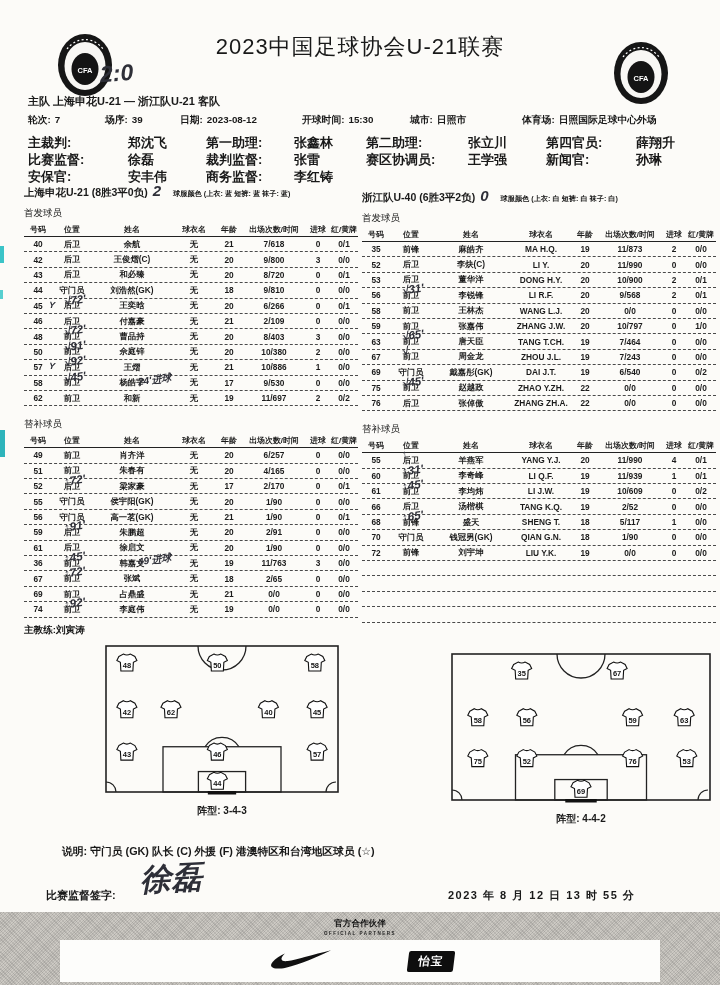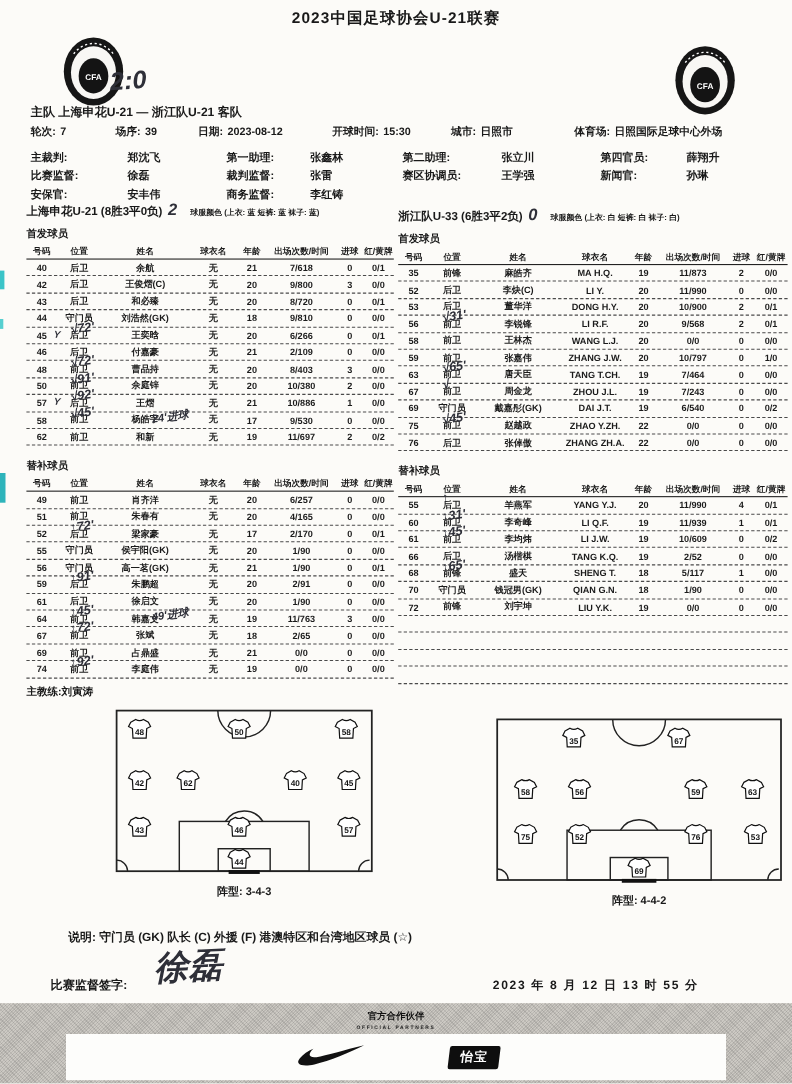--- a/index.html
+++ b/index.html
@@ -1,53 +1,53 @@
 <!DOCTYPE html>
 <html><head>
 <meta charset="utf-8">
 <style>
   html,body{margin:0;padding:0;background:#e8e6e2;}
   #page{position:relative;width:720px;height:985px;margin:0 auto;background:#fcfbf8;overflow:hidden;
         font-family:"Liberation Sans","DejaVu Sans",sans-serif;color:#191919;}
   [data-name]{box-sizing:border-box;}
-  .title{position:absolute;top:8px;left:0;width:100%;text-align:center;font-size:14px;font-weight:700;letter-spacing:1px;}
+  .title{position:absolute;top:32px;left:0;width:100%;text-align:center;font-size:22px;font-weight:400;letter-spacing:1px;}
   .subtitle{position:absolute;top:50px;left:0;width:100%;text-align:center;font-size:19px;font-weight:800;letter-spacing:2px;}
   .logo{position:absolute;width:58px;height:66px;text-align:center;}
   .logo-l{left:56px;top:32px;}
   .logo-r{left:612px;top:40px;}
   .hw{color:#2e2f38;font-style:italic;font-weight:600;}
   .hw-score{position:absolute;left:100px;top:60px;font-size:23px;transform:rotate(-4deg);}
   .matchup{position:absolute;left:28px;top:94px;font-size:11px;font-weight:800;}
   .info-row{position:absolute;left:28px;top:114px;width:680px;display:flex;font-size:9.8px;font-weight:700;}
   .info-item{white-space:nowrap;}
   .info-item .val{margin-left:4px;}
   .info-item:nth-child(1){width:77px;}
   .info-item:nth-child(2){width:75px;}
   .info-item:nth-child(3){width:122px;}
   .info-item:nth-child(4){width:108px;}
   .info-item:nth-child(5){width:112px;}
-  .officials{position:absolute;left:28px;top:134px;width:680px;font-size:10px;font-weight:700;}
+  .officials{position:absolute;left:28px;top:134px;width:680px;font-size:13px;font-weight:700;}
   .off-row{display:flex;height:17px;align-items:center;}
   .off-pair{display:flex;white-space:nowrap;}
   .off-pair .lab{display:inline-block;}
-  .off-pair .val{margin-left:4px;}
+  .off-pair .val{margin-left:16px;}
   .off-pair:nth-child(1){width:178px;}
   .off-pair:nth-child(1) .lab{min-width:84px;}
   .off-pair:nth-child(2){width:160px;}
   .off-pair:nth-child(2) .lab{min-width:72px;}
   .off-pair:nth-child(3){width:180px;}
   .off-pair:nth-child(3) .lab{min-width:86px;}
   .off-pair:nth-child(4) .lab{min-width:74px;}
   .team{position:absolute;top:182px;}
   .team-home{left:24px;width:334px;}
   .team-away{left:362px;width:354px;padding-top:5px;}
   .team-header{font-size:10.5px;font-weight:800;white-space:nowrap;}
   .goals-hw{font-size:15px;margin-left:5px;font-style:italic;}
   .kit{font-size:7.2px;margin-left:12px;font-weight:700;}
-  .roster-label{font-size:9.5px;font-weight:700;margin:7px 0 3px;}
+  .roster-label{font-size:9.5px;font-weight:400;margin:7px 0 3px;}
   .roster-label.subs{margin-top:12px;}
   .ptable{width:100%;}
   .trow{display:grid;position:relative;align-items:center;height:15.4px;border-bottom:1px dashed #4a4a4a;}
   .ptable.home .trow{grid-template-columns:28px 40px 80px 44px 26px 64px 24px 28px;}
   .ptable.away .trow{grid-template-columns:28px 42px 78px 62px 26px 64px 24px 30px;}
   .trow.thead{height:14px;border-bottom:1.6px solid #222;}
   .tcell{text-align:center;font-size:8.3px;font-weight:600;white-space:nowrap;color:#1b1b1b;}
   .thead .tcell{font-size:7.9px;font-weight:800;}
   .row-hw{position:absolute;left:40px;top:-5px;font-size:11.5px;transform:rotate(-8deg);z-index:3;}
   .row-hw.after{left:114px;top:-3px;font-size:10px;}
@@ -372,21 +372,21 @@
           <span class="tcell" data-name="player-no">61</span>
           <span class="tcell" data-name="player-pos">后卫</span>
           <span class="tcell" data-name="player-name">徐启文</span>
           <span class="tcell" data-name="player-jersey">无</span>
           <span class="tcell" data-name="player-age">20</span>
           <span class="tcell" data-name="player-apps">1/90</span>
           <span class="tcell" data-name="player-goals">0</span>
           <span class="tcell" data-name="player-cards">0/0</span>
         </div>
         <div class="trow" data-name="player-row">
-          <span class="tcell" data-name="player-no">64</span>
+          <span class="tcell" data-name="player-no">36</span>
           <span class="tcell" data-name="player-pos">前卫</span>
           <span class="tcell" data-name="player-name">韩嘉文</span>
           <span class="tcell" data-name="player-jersey">无</span>
           <span class="tcell" data-name="player-age">19</span>
           <span class="tcell" data-name="player-apps">11/763</span>
           <span class="tcell" data-name="player-goals">3</span>
           <span class="tcell" data-name="player-cards">0/0</span>
           <span class="hw row-hw" data-name="handwritten-sub-mark">↑45'</span>
           <span class="hw row-hw after" data-name="handwritten-note">49'进球</span>
         </div>
@@ -419,21 +419,21 @@
           <span class="tcell" data-name="player-age">19</span>
           <span class="tcell" data-name="player-apps">0/0</span>
           <span class="tcell" data-name="player-goals">0</span>
           <span class="tcell" data-name="player-cards">0/0</span>
           <span class="hw row-hw" data-name="handwritten-sub-mark">↑92'</span>
         </div>
       </div>
       <div class="coach-line" data-name="coach-line"><span class="coach-label" data-name="coach-label">主教练:</span><span class="coach-name" data-name="coach-name">刘寅涛</span></div>
     </div>
   <div class="team team-away" id="team-away" data-name="away-team-column">
-      <div class="team-header" data-name="team-header"><span class="team-name" data-name="team-name">浙江队U-33 (6胜3平2负)</span><span class="hw goals-hw" data-name="handwritten-goals">0</span><span class="kit" data-name="kit-colors">球服颜色 (上衣: 白 短裤: 白 袜子: 白)</span></div>
+      <div class="team-header" data-name="team-header"><span class="team-name" data-name="team-name">浙江队U-40 (6胜3平2负)</span><span class="hw goals-hw" data-name="handwritten-goals">0</span><span class="kit" data-name="kit-colors">球服颜色 (上衣: 白 短裤: 白 袜子: 白)</span></div>
       <div class="roster-label" data-name="starters-label">首发球员</div>
       <div class="ptable away" data-name="players-table-starters">
         <div class="trow thead" data-name="table-header-row">
           <span class="tcell" data-name="column-header">号码</span>
           <span class="tcell" data-name="column-header">位置</span>
           <span class="tcell" data-name="column-header">姓名</span>
           <span class="tcell" data-name="column-header">球衣名</span>
           <span class="tcell" data-name="column-header">年龄</span>
           <span class="tcell" data-name="column-header">出场次数/时间</span>
           <span class="tcell" data-name="column-header">进球</span>

